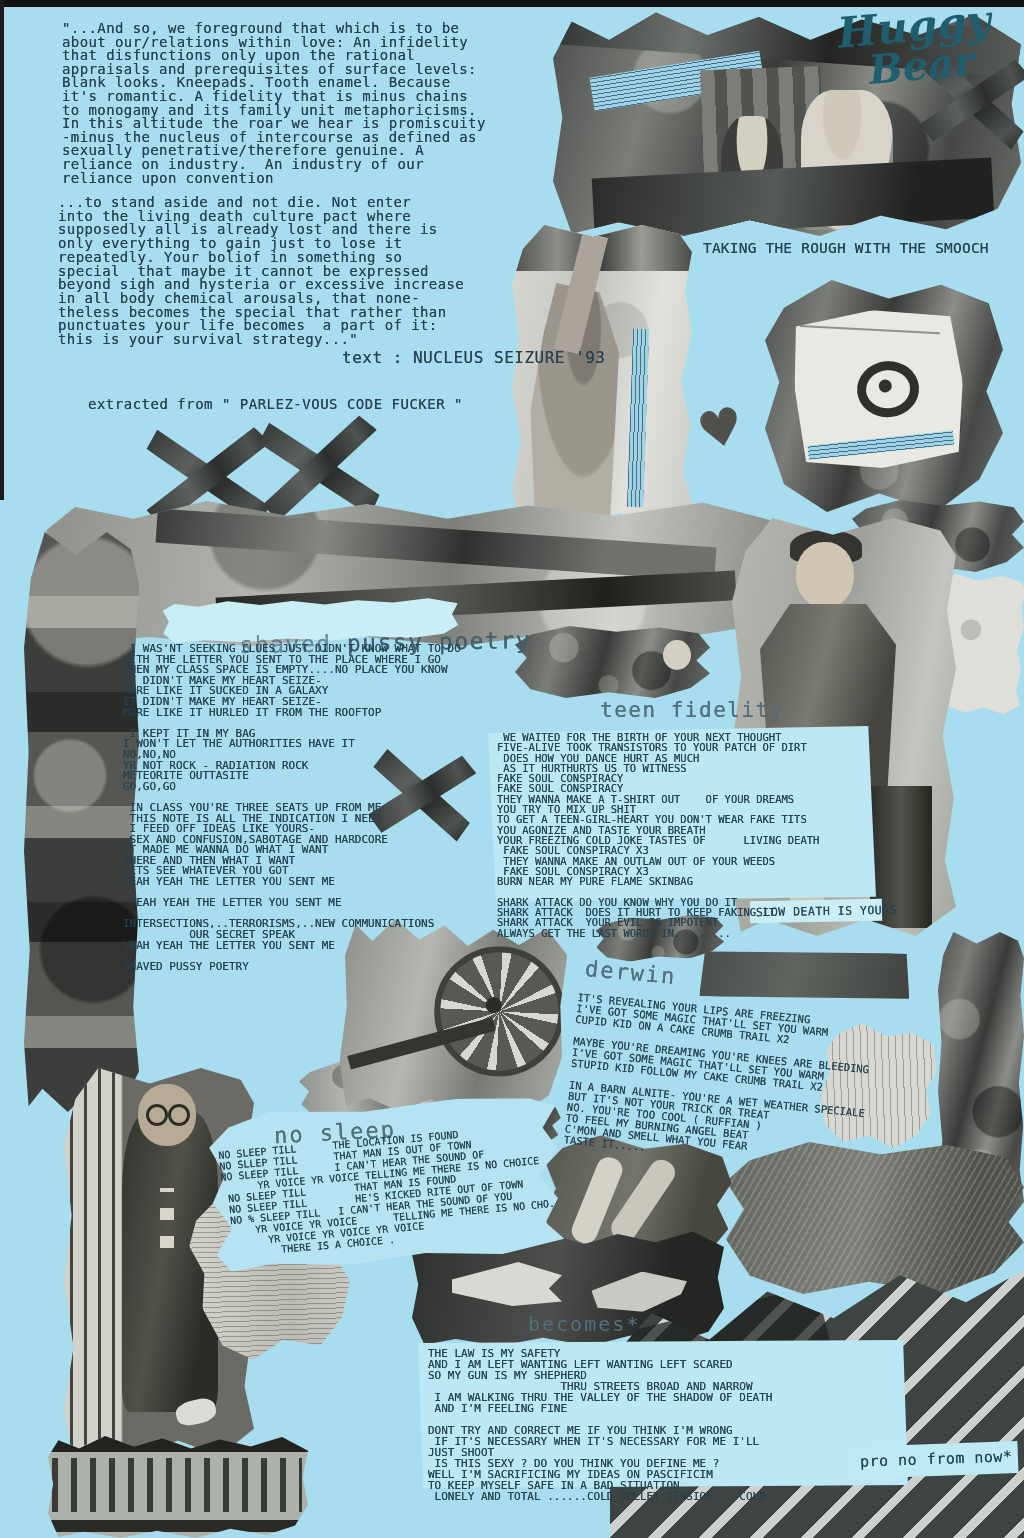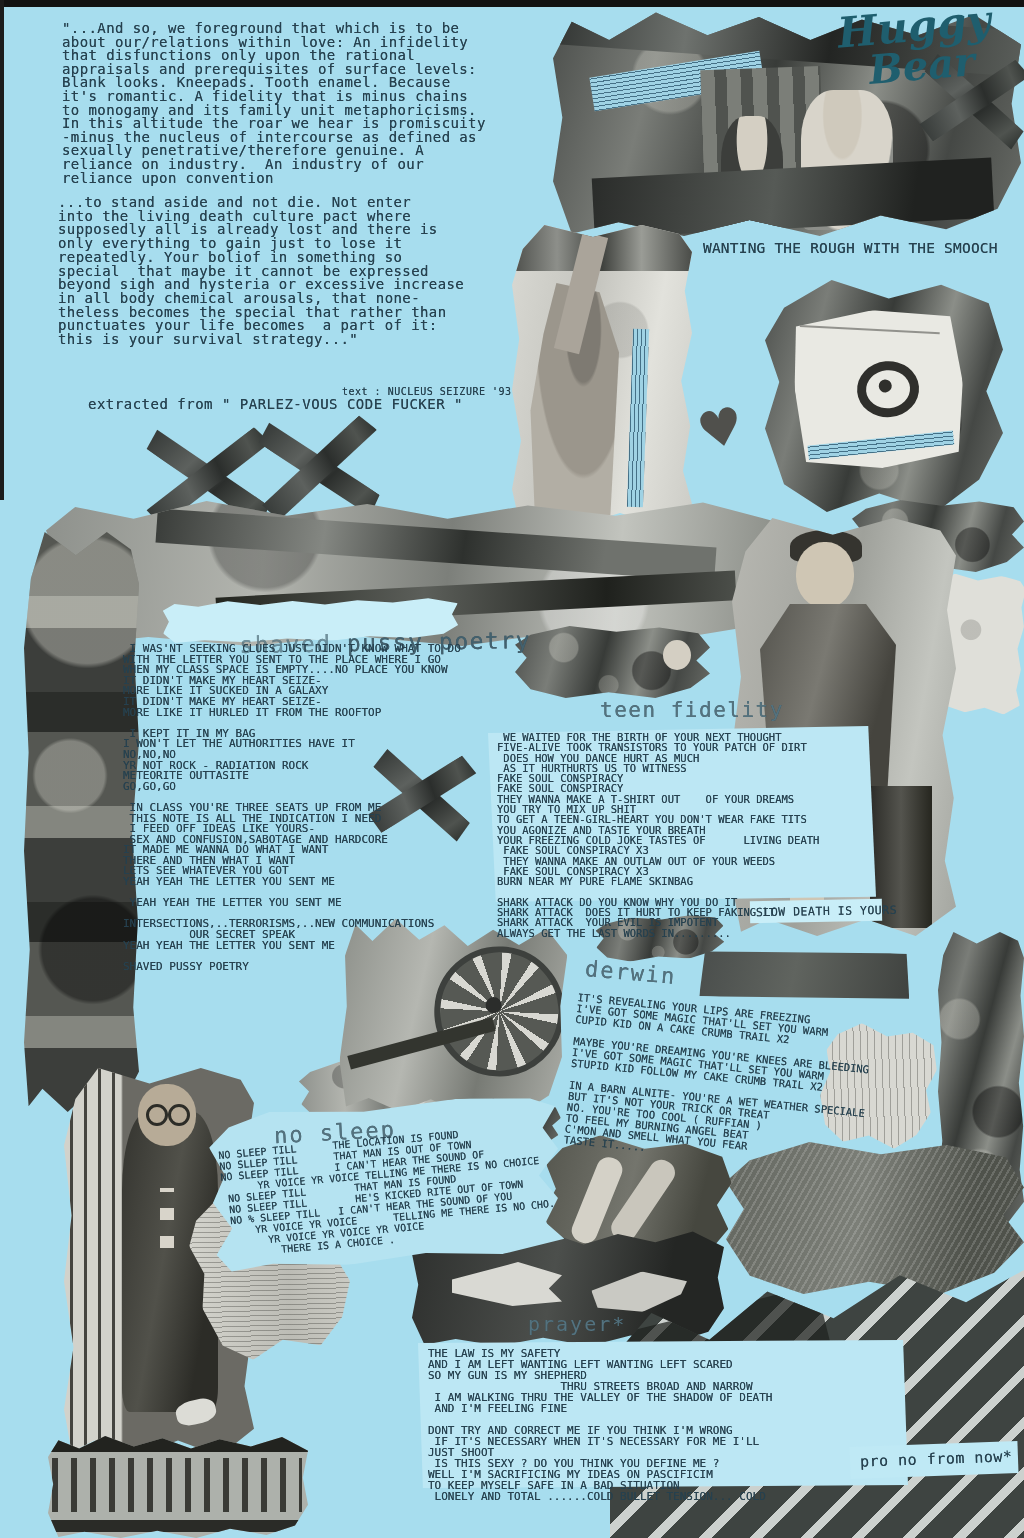--- a/index.html
+++ b/index.html
@@ -186,29 +186,29 @@
 into the living death culture pact where
 supposedly all is already lost and there is
 only everything to gain just to lose it
 repeatedly. Your boliof in something so
 special  that maybe it cannot be expressed
 beyond sigh and hysteria or excessive increase
 in all body chemical arousals, that none-
 theless becomes the special that rather than
 punctuates your life becomes  a part of it:
 this is your survival strategy..."</div>
-  <div class="type" style="left:342px;top:386px;font-size:10px;letter-spacing:.5px;">text : NUCLEUS SEIZURE '93</div>
+  <div class="type" style="left:342px;top:348px;font-size:16px;letter-spacing:.5px;">text : NUCLEUS SEIZURE '93</div>
   <div class="type" style="left:88px;top:396px;font-size:14px;letter-spacing:.5px;">extracted from " PARLEZ-VOUS CODE FUCKER "</div>
 
   <div class="piece" style="left:832px;top:6px;width:190px;height:100px;transform:rotate(-5deg);color:#1f5e6e;font-family:'DejaVu Serif','Liberation Serif',serif;font-style:italic;font-weight:bold;">
     <div style="font-size:42px;line-height:40px;margin-left:8px;">Huggy</div>
     <div style="font-size:40px;line-height:38px;margin-left:36px;">Bear</div>
   </div>
 
-  <div class="type" style="left:703px;top:240px;font-size:14.5px;letter-spacing:.2px;">WANTING THE ROUGH WITH THE SMOOCH</div>
+  <div class="type" style="left:703px;top:240px;font-size:14.5px;letter-spacing:.2px;">TAKING THE ROUGH WITH THE SMOOCH</div>
 
   <div class="type" style="left:178px;top:604px;font-size:23px;letter-spacing:1.5px;transform:rotate(-1deg);">
     <span class="faded" style="opacity:.75;">shaved</span><span style="color:#43616e;"> pussy poetry</span>
   </div>
   <div class="type" style="left:123px;top:644px;font-size:11px;line-height:10.6px;"> I WAS'NT SEEKING CLUES JUST DIDN'T KNOW WHAT TO DO
 WITH THE LETTER YOU SENT TO THE PLACE WHERE I GO
 WHEN MY CLASS SPACE IS EMPTY....NO PLACE YOU KNOW
 IT DIDN'T MAKE MY HEART SEIZE-
 MORE LIKE IT SUCKED IN A GALAXY
 IT DIDN'T MAKE MY HEART SEIZE-
@@ -283,21 +283,21 @@
 NO SLLEP TILL      THAT MAN IS OUT OF TOWN
 NO SLEEP TILL      I CAN'T HEAR THE SOUND OF
       YR VOICE YR VOICE TELLING ME THERE IS NO CHOICE
  NO SLEEP TILL        THAT MAN IS FOUND
  NO SLEEP TILL        HE'S KICKED RITE OUT OF TOWN
  NO % SLEEP TILL   I CAN'T HEAR THE SOUND OF YOU
      YR VOICE YR VOICE      TELLING ME THERE IS NO CHO.
        YR VOICE YR VOICE YR VOICE
          THERE IS A CHOICE .</div>
 
-  <div class="type faded" style="left:528px;top:1312px;font-size:20px;letter-spacing:2px;">prayer*</div>
+  <div class="type faded" style="left:528px;top:1312px;font-size:20px;letter-spacing:2px;">becomes*</div>
   <div class="type" style="left:428px;top:1348px;font-size:11px;line-height:11px;">THE LAW IS MY SAFETY
 AND I AM LEFT WANTING LEFT WANTING LEFT SCARED
 SO MY GUN IS MY SHEPHERD
                     THRU STREETS BROAD AND NARROW
  I AM WALKING THRU THE VALLEY OF THE SHADOW OF DEATH
  AND I'M FEELING FINE
 
 DONT TRY AND CORRECT ME IF YOU THINK I'M WRONG
  IF IT'S NECESSARY WHEN IT'S NECESSARY FOR ME I'LL
 JUST SHOOT

